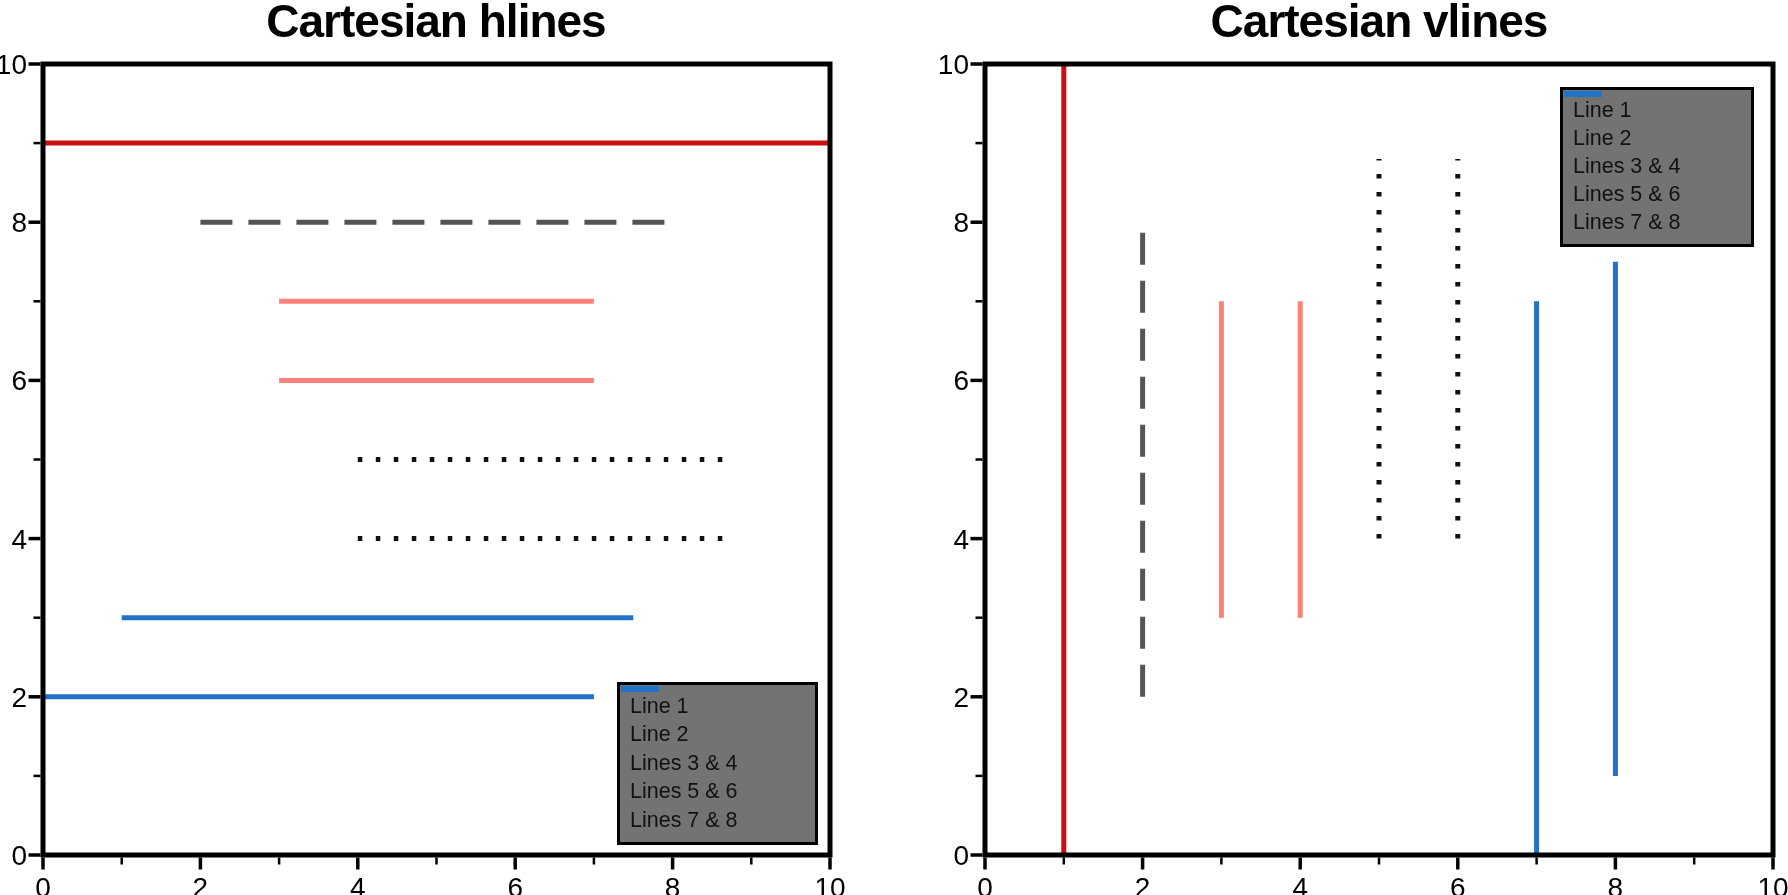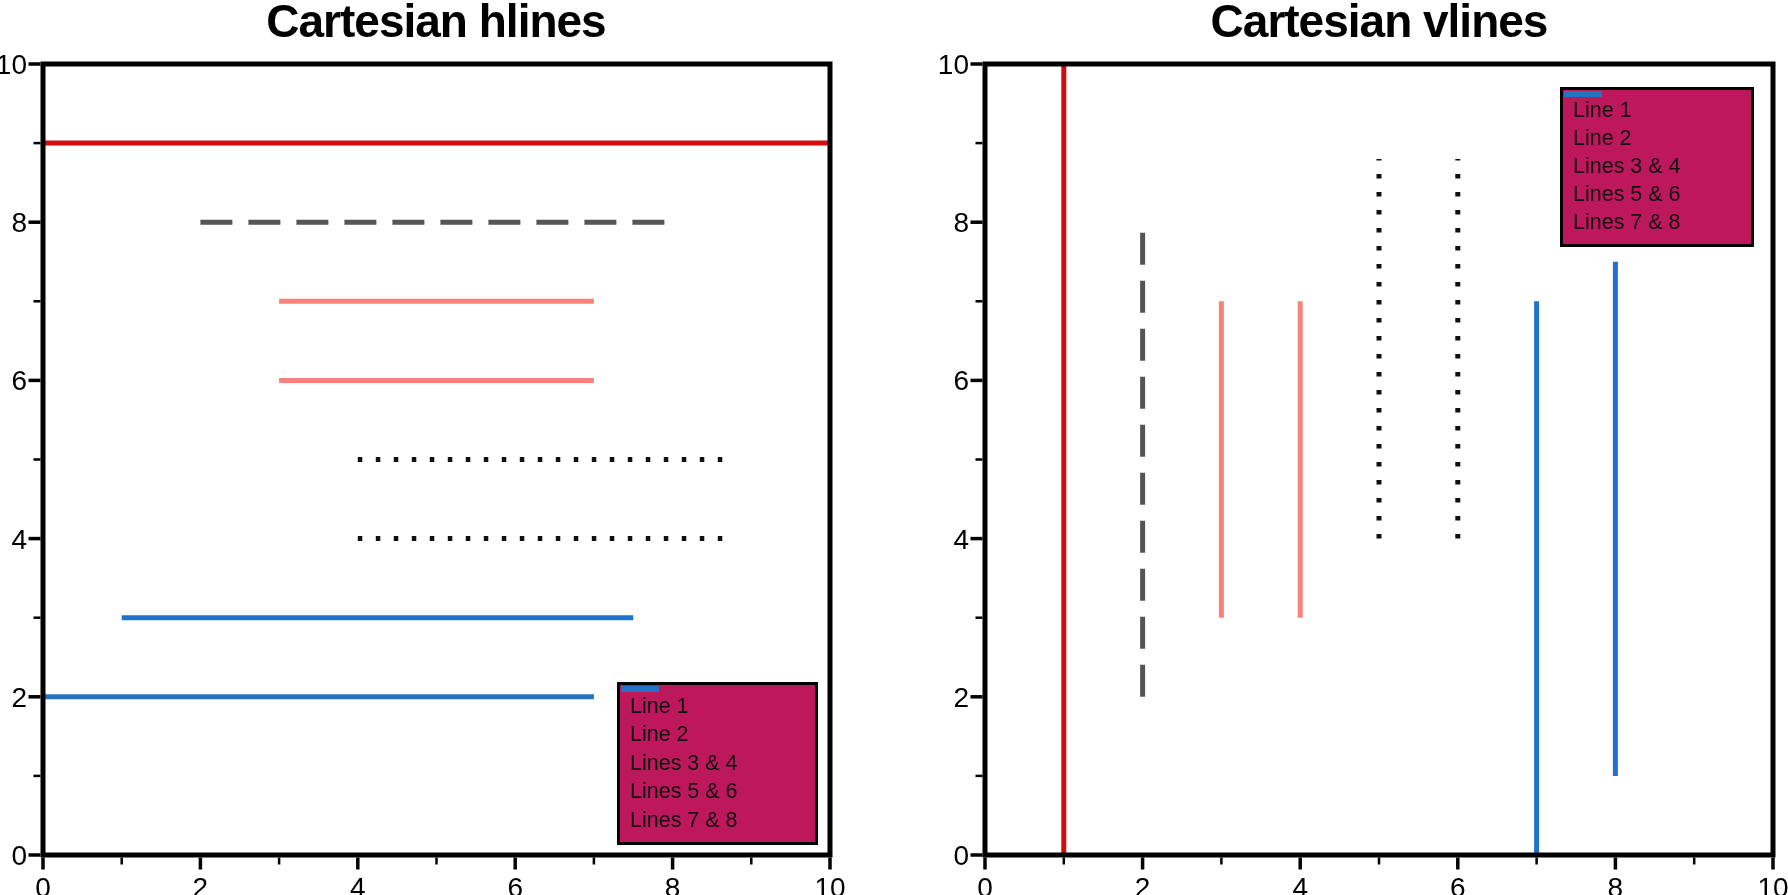--- a/index.html
+++ b/index.html
@@ -2,21 +2,21 @@
 <html><head>
 <meta charset="utf-8">
 <style>
   html,body{margin:0;padding:0;background:#fff;}
   .stage{position:relative;width:1788px;height:895px;background:#fff;overflow:hidden;
          font-family:"Liberation Sans",sans-serif;}
   .stage svg{position:absolute;left:0;top:0;}
   .chart-title{position:absolute;top:-6px;margin:0;transform:translateX(-50%);
         font-family:"Liberation Sans",sans-serif;font-weight:bold;font-size:46px;
         color:#000;white-space:nowrap;letter-spacing:-1px;}
-  .legend{position:absolute;box-sizing:border-box;background:#be185d;border:3.5px solid #000;
+  .legend{position:absolute;box-sizing:border-box;background:#737373;border:3.5px solid #000;
         display:flex;flex-direction:column;justify-content:space-around;
         padding:7px 10px;}
   .legend-row{display:flex;align-items:center;gap:15px;height:29px;}
   .legend-label{font-size:21.5px;color:#111;white-space:nowrap;line-height:1;}
   .tick-label{font-family:"Liberation Sans",sans-serif;}
 </style>
 </head>
 <body>
 
 <div class="stage">

